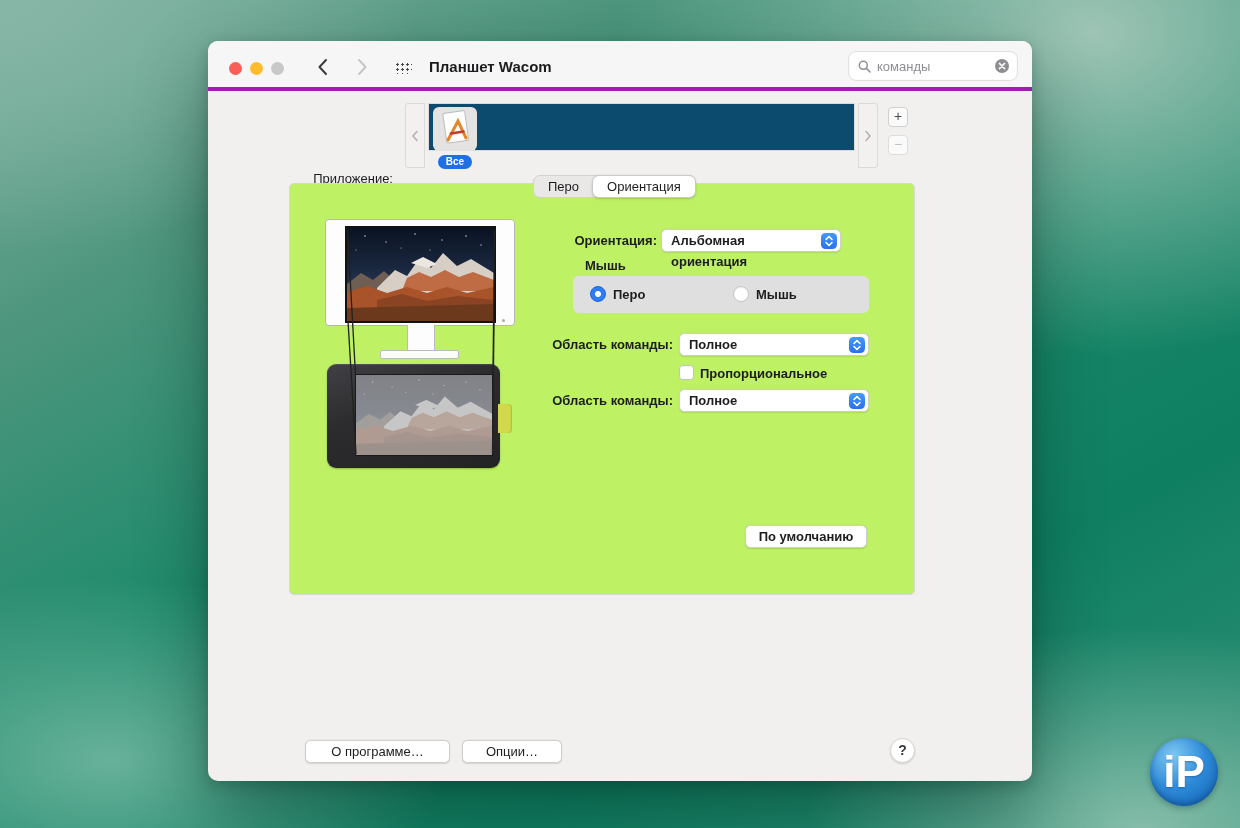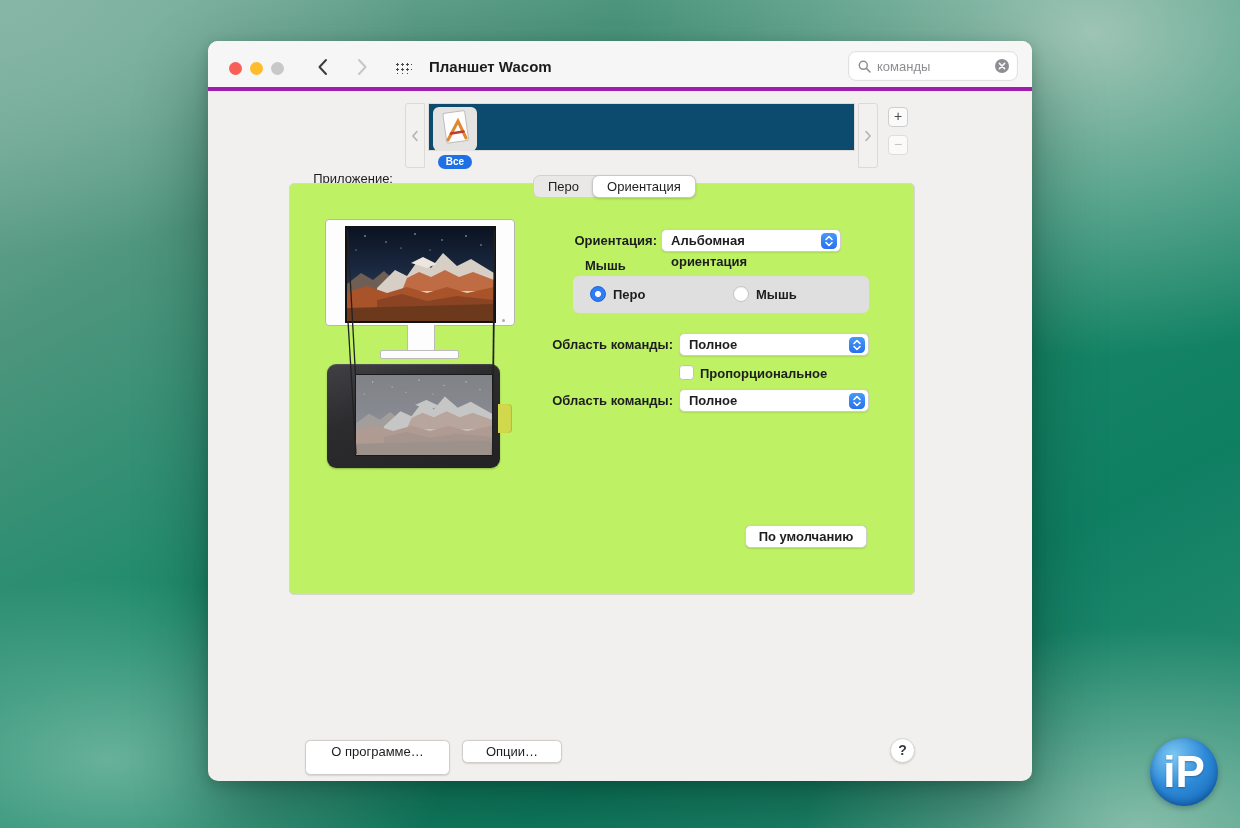--- a/index.html
+++ b/index.html
@@ -100,21 +100,21 @@
   .radio { width:16px; height:16px; border-radius:50%; }
   .radio.on  { background:radial-gradient(circle, #ffffff 0 2.6px, #2f7df6 3.4px 100%); border:.5px solid #1e63d0; }
   .radio.off { background:#ffffff; border:.5px solid #c6c5c4; box-shadow:inset 0 1px 1px rgba(0,0,0,.06); }
   .radio-label { font-size:13px; color:#1d1d1f; }
   .checkbox { position:absolute; left:389px; top:181px; width:15px; height:15px;
     background:#ffffff; border:.5px solid #c2c1c0; border-radius:3.5px; box-shadow:inset 0 .5px 1px rgba(0,0,0,.08); }
   .push-btn { background:#ffffff; border:1px solid #cfcecd; border-radius:5.5px;
     box-shadow:0 .5px 1.5px rgba(0,0,0,.12); font-size:13px; color:#1d1d1f; text-align:center; }
   .default-btn { position:absolute; left:455px; top:341px; width:122px; height:23px; line-height:21px; }
   
-  .about-btn   { position:absolute; left:97px;  top:699px; width:145px; height:35px; line-height:21px; }
+  .about-btn   { position:absolute; left:97px;  top:699px; width:145px; height:23px; line-height:21px; }
   .options-btn { position:absolute; left:254px; top:699px; width:100px; height:23px; line-height:21px; }
   .help-btn { position:absolute; left:682px; top:697px; width:25px; height:25px; border-radius:50%;
     background:#ffffff; border:1px solid #d6d5d4; box-shadow:0 1px 2px rgba(0,0,0,.15);
     font-size:14px; font-weight:700; color:#3a3a3c; text-align:center; line-height:23px; }
   
   .ip-logo { position:absolute; left:1150px; top:738px; width:68px; height:68px; border-radius:50%;
     background:radial-gradient(circle at 34% 26%, #7ec8f2 0%, #2e8ad8 48%, #0f63b2 100%);
     box-shadow:inset 0 -3px 6px rgba(0,30,80,.35), 0 2px 6px rgba(0,20,40,.3);
     display:flex; align-items:center; justify-content:center; }
   .ip-logo span { color:#fff; font-weight:700; font-size:44px; letter-spacing:0; text-shadow:0 1px 2px rgba(0,40,90,.35); }

